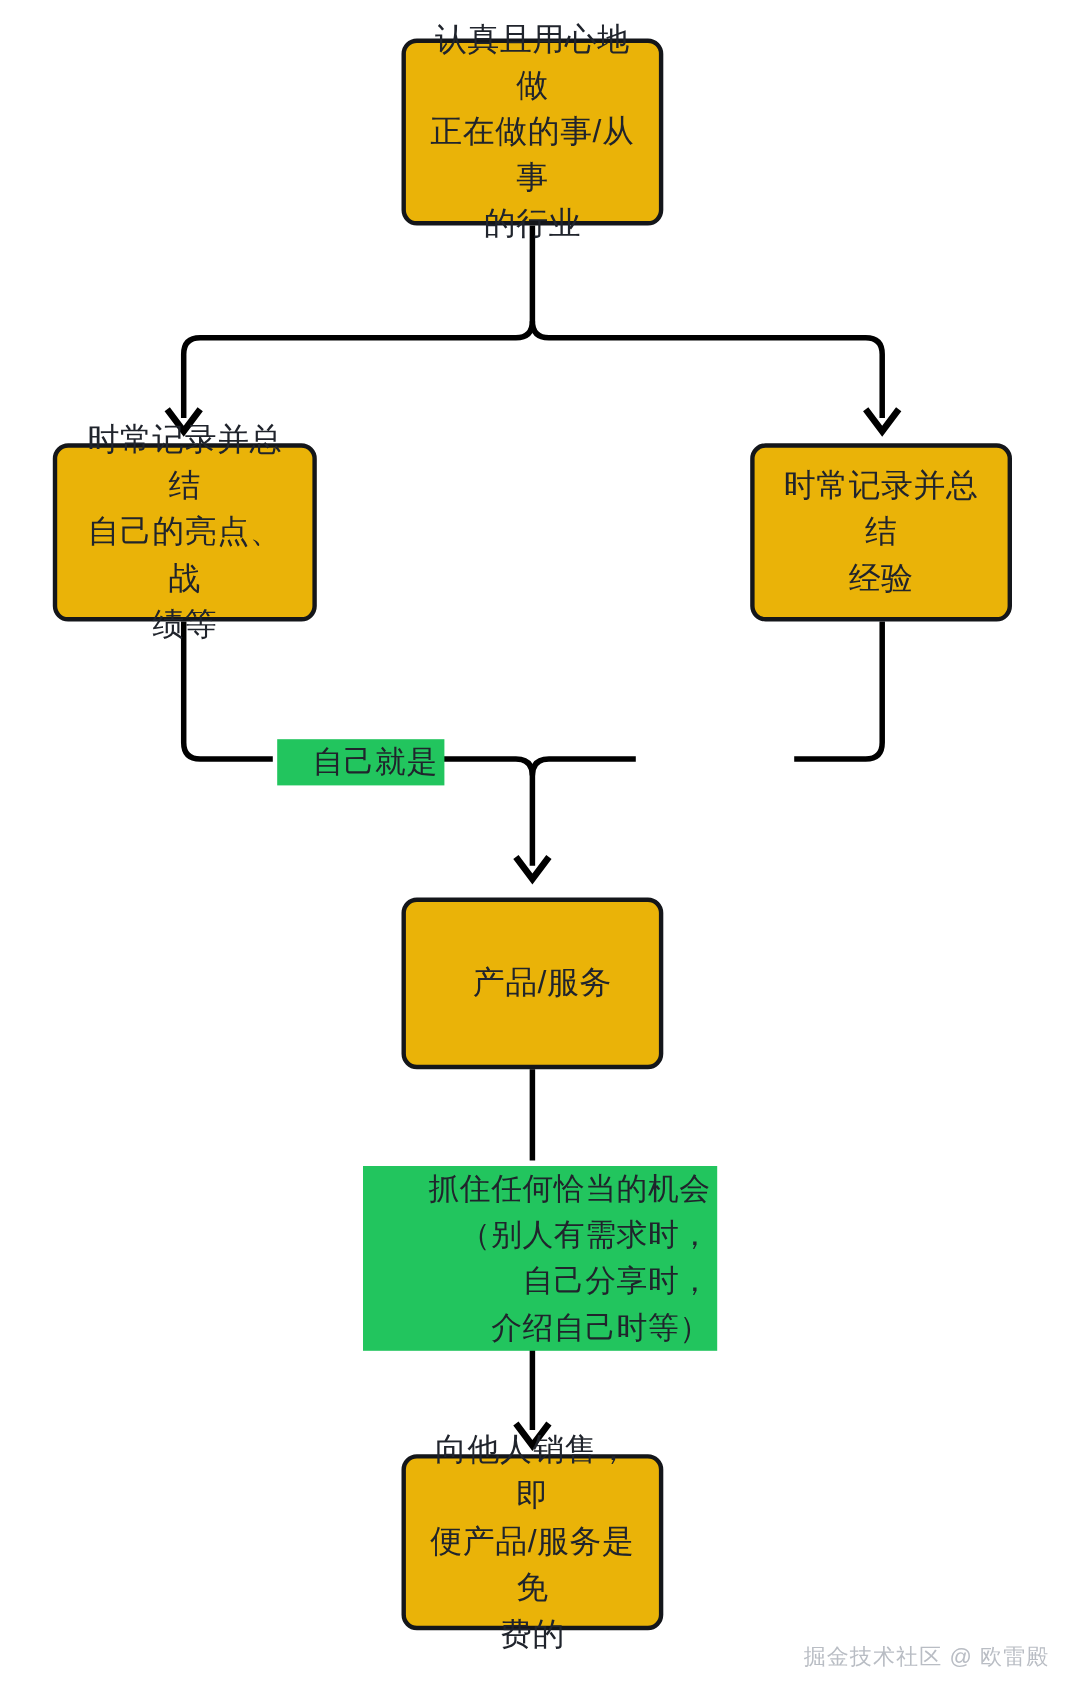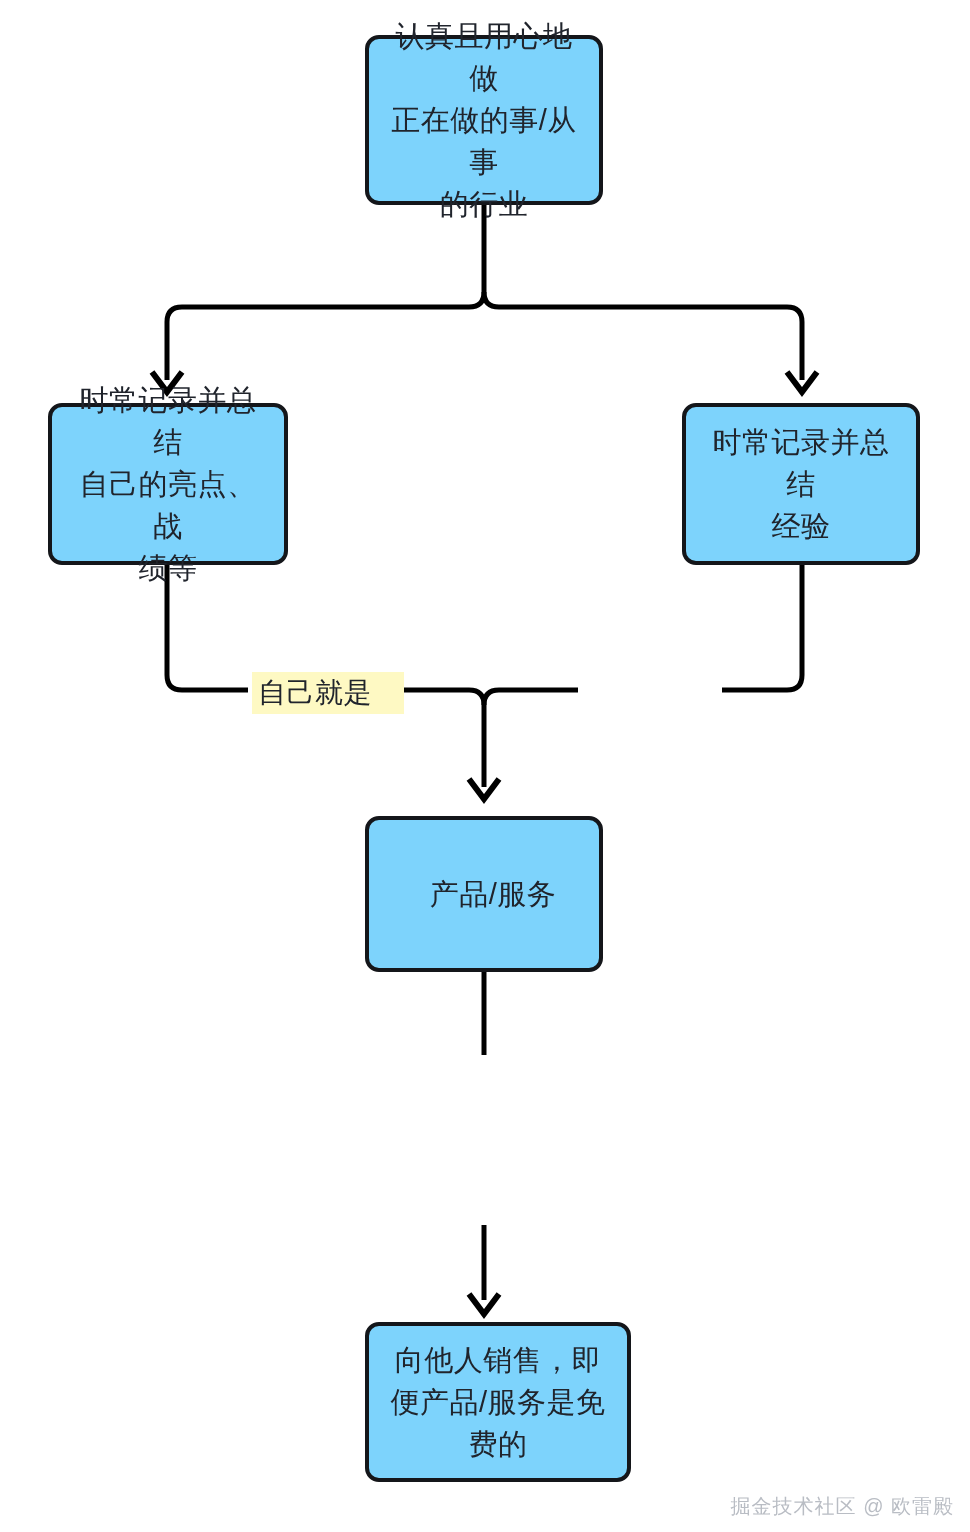--- a/index.html
+++ b/index.html
@@ -20,49 +20,49 @@
   #edges {
     position: absolute;
     top: 0;
     left: 0;
     width: 970px;
     height: 1532px;
   }
   .node {
     position: absolute;
     box-sizing: border-box;
-    background: #7dd3fc;
+    background: #eab308;
     border: 4px solid #14161a;
     border-radius: 14px;
     display: flex;
     align-items: center;
     justify-content: center;
     text-align: center;
     color: #20242c;
     font-size: 29px;
     line-height: 1.45;
     letter-spacing: 0.5px;
     white-space: pre-line;
     padding: 6px 14px;
   }
   #node-top   { left: 365px; top: 35px;   width: 238px; height: 170px; }
   #node-left  { left: 48px;  top: 403px;  width: 240px; height: 162px; }
   #node-right { left: 682px; top: 403px;  width: 238px; height: 162px; }
   #node-mid   { left: 365px; top: 816px;  width: 238px; height: 156px; padding-left: 32px; }
-  #node-bottom{ left: 365px; top: 1322px; width: 266px; height: 160px; }
+  #node-bottom{ left: 365px; top: 1322px; width: 238px; height: 160px; }
 
   .edge-label {
     position: absolute;
     color: #20242c;
     font-size: 28px;
     line-height: 1.5;
     letter-spacing: 0.5px;
-    text-align: left;
+    text-align: right;
     white-space: pre-line;
-    background: #fef9c3;
+    background: #22c55e;
     padding: 0 6px;
   }
   #label-self   { left: 252px; top: 672px; width: 140px; }
   #label-pack   { left: 578px; top: 672px; width: 140px; }
   #label-chance { left: 330px; top: 1060px; width: 310px; }
 
   #watermark {
     position: absolute;
     right: 16px;
     bottom: 12px;
@@ -107,16 +107,20 @@
 自己的亮点、战
 绩等</div>
   <div class="node" id="node-right">时常记录并总结
 经验</div>
   <div class="node" id="node-mid">产品/服务</div>
   <div class="node" id="node-bottom">向他人销售，即
 便产品/服务是免
 费的</div>
 
   <div class="edge-label" id="label-self">自己就是</div>
+  <div class="edge-label" id="label-chance">抓住任何恰当的机会
+（别人有需求时，
+自己分享时，
+介绍自己时等）</div>
 
   <div id="watermark">掘金技术社区 @ 欧雷殿</div>
 
 </div>
 
 </body></html>

